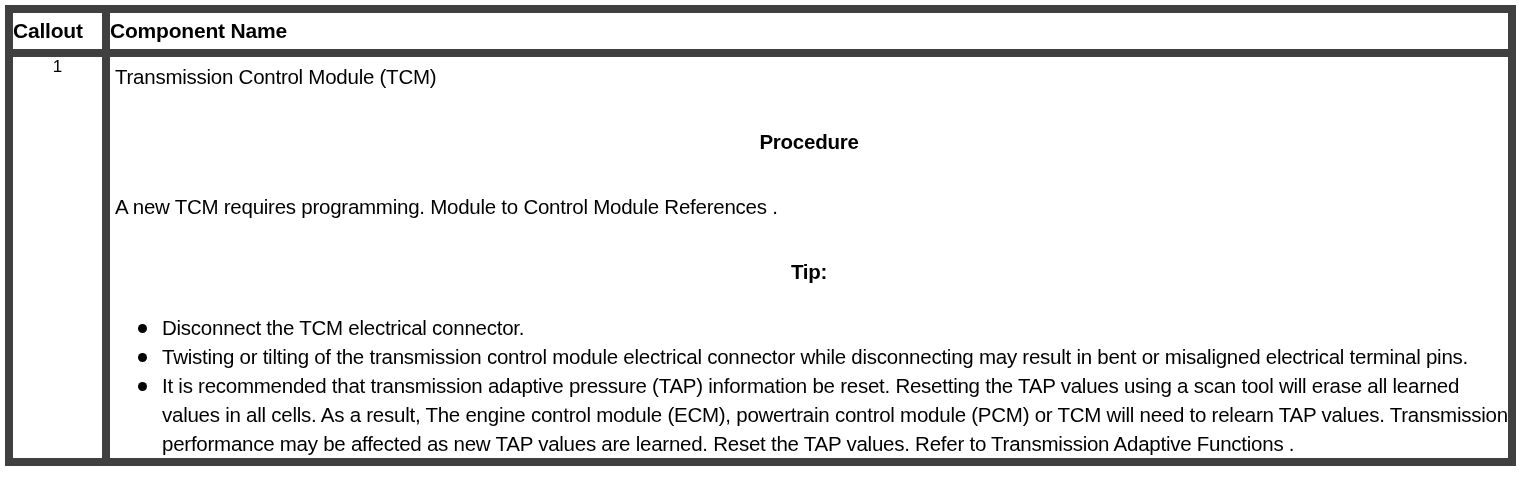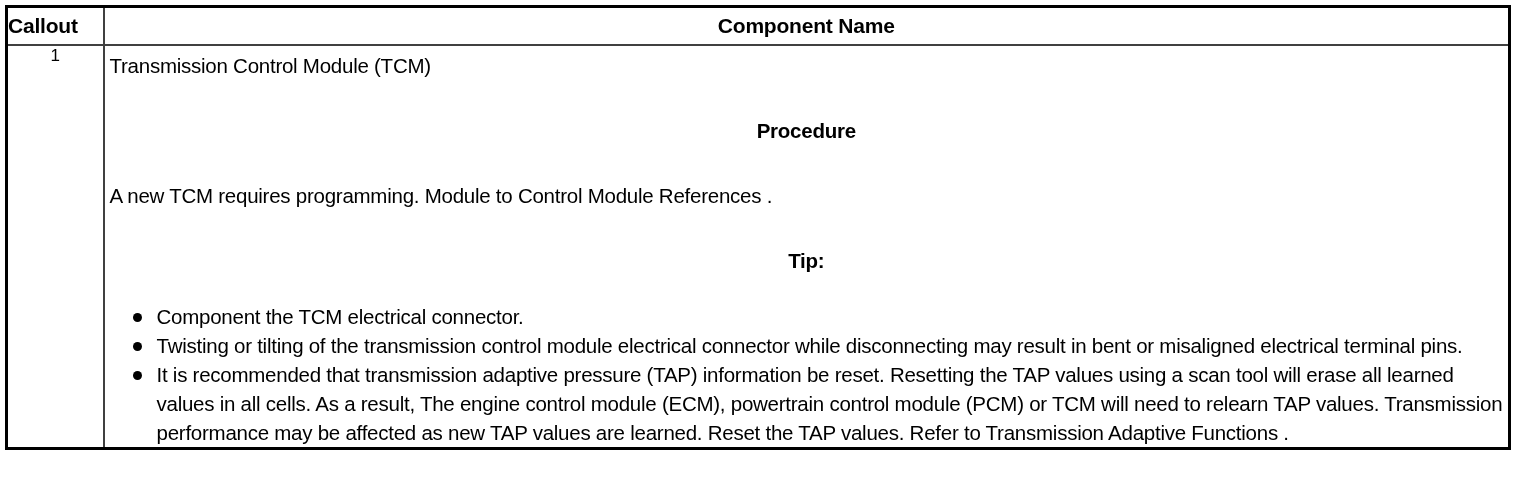--- a/index.html
+++ b/index.html
@@ -27,21 +27,21 @@
 
   table.component-table {
     width: 1505px;
     border-collapse: collapse;
     table-layout: fixed;
     border: 3px solid #000000;
   }
 
   table.component-table td,
   table.component-table th {
-    border: 2px solid #404040;
+    border: 8px solid #404040;
     vertical-align: top;
     padding: 0;
   }
 
   
   col.col-callout { width: 97px; }
   col.col-name    { width: 1406px; }
 
   
   .hdr {
@@ -49,21 +49,21 @@
     font-weight: bold;
     font-size: 21px;
     line-height: 36px;
     letter-spacing: -0.2px;
   }
   .hdr-callout {
     text-align: left;
     padding-left: 6px;
   }
   .hdr-name {
-    text-align: center;
+    text-align: left;
   }
 
   
   .cell-callout {
     text-align: center;
     font-size: 17px;
     font-weight: normal;
     vertical-align: middle;
     line-height: 1.2;
   }
@@ -134,21 +134,21 @@
 
           <p class="para spaced bold">Procedure</p>
 
           <p class="para spaced">A new TCM requires programming. Module to Control Module References .</p>
 
           <p class="para spaced bold">Tip:</p>
 
           <ul class="tips">
             <li>
               <span class="bullet"></span>
-              <span>Component the TCM electrical connector.</span>
+              <span>Disconnect the TCM electrical connector.</span>
             </li>
             <li>
               <span class="bullet"></span>
               <span>Twisting or tilting of the transmission control module electrical connector while disconnecting may result in bent or misaligned electrical terminal pins.</span>
             </li>
             <li>
               <span class="bullet"></span>
               <span>It is recommended that transmission adaptive pressure (TAP) information be reset. Resetting the TAP values using a scan tool will erase all learned values in all cells. As a result, The engine control module (ECM), powertrain control module (PCM) or TCM will need to relearn TAP values. Transmission performance may be affected as new TAP values are learned. Reset the TAP values. Refer to Transmission Adaptive Functions .</span>
             </li>
           </ul>

